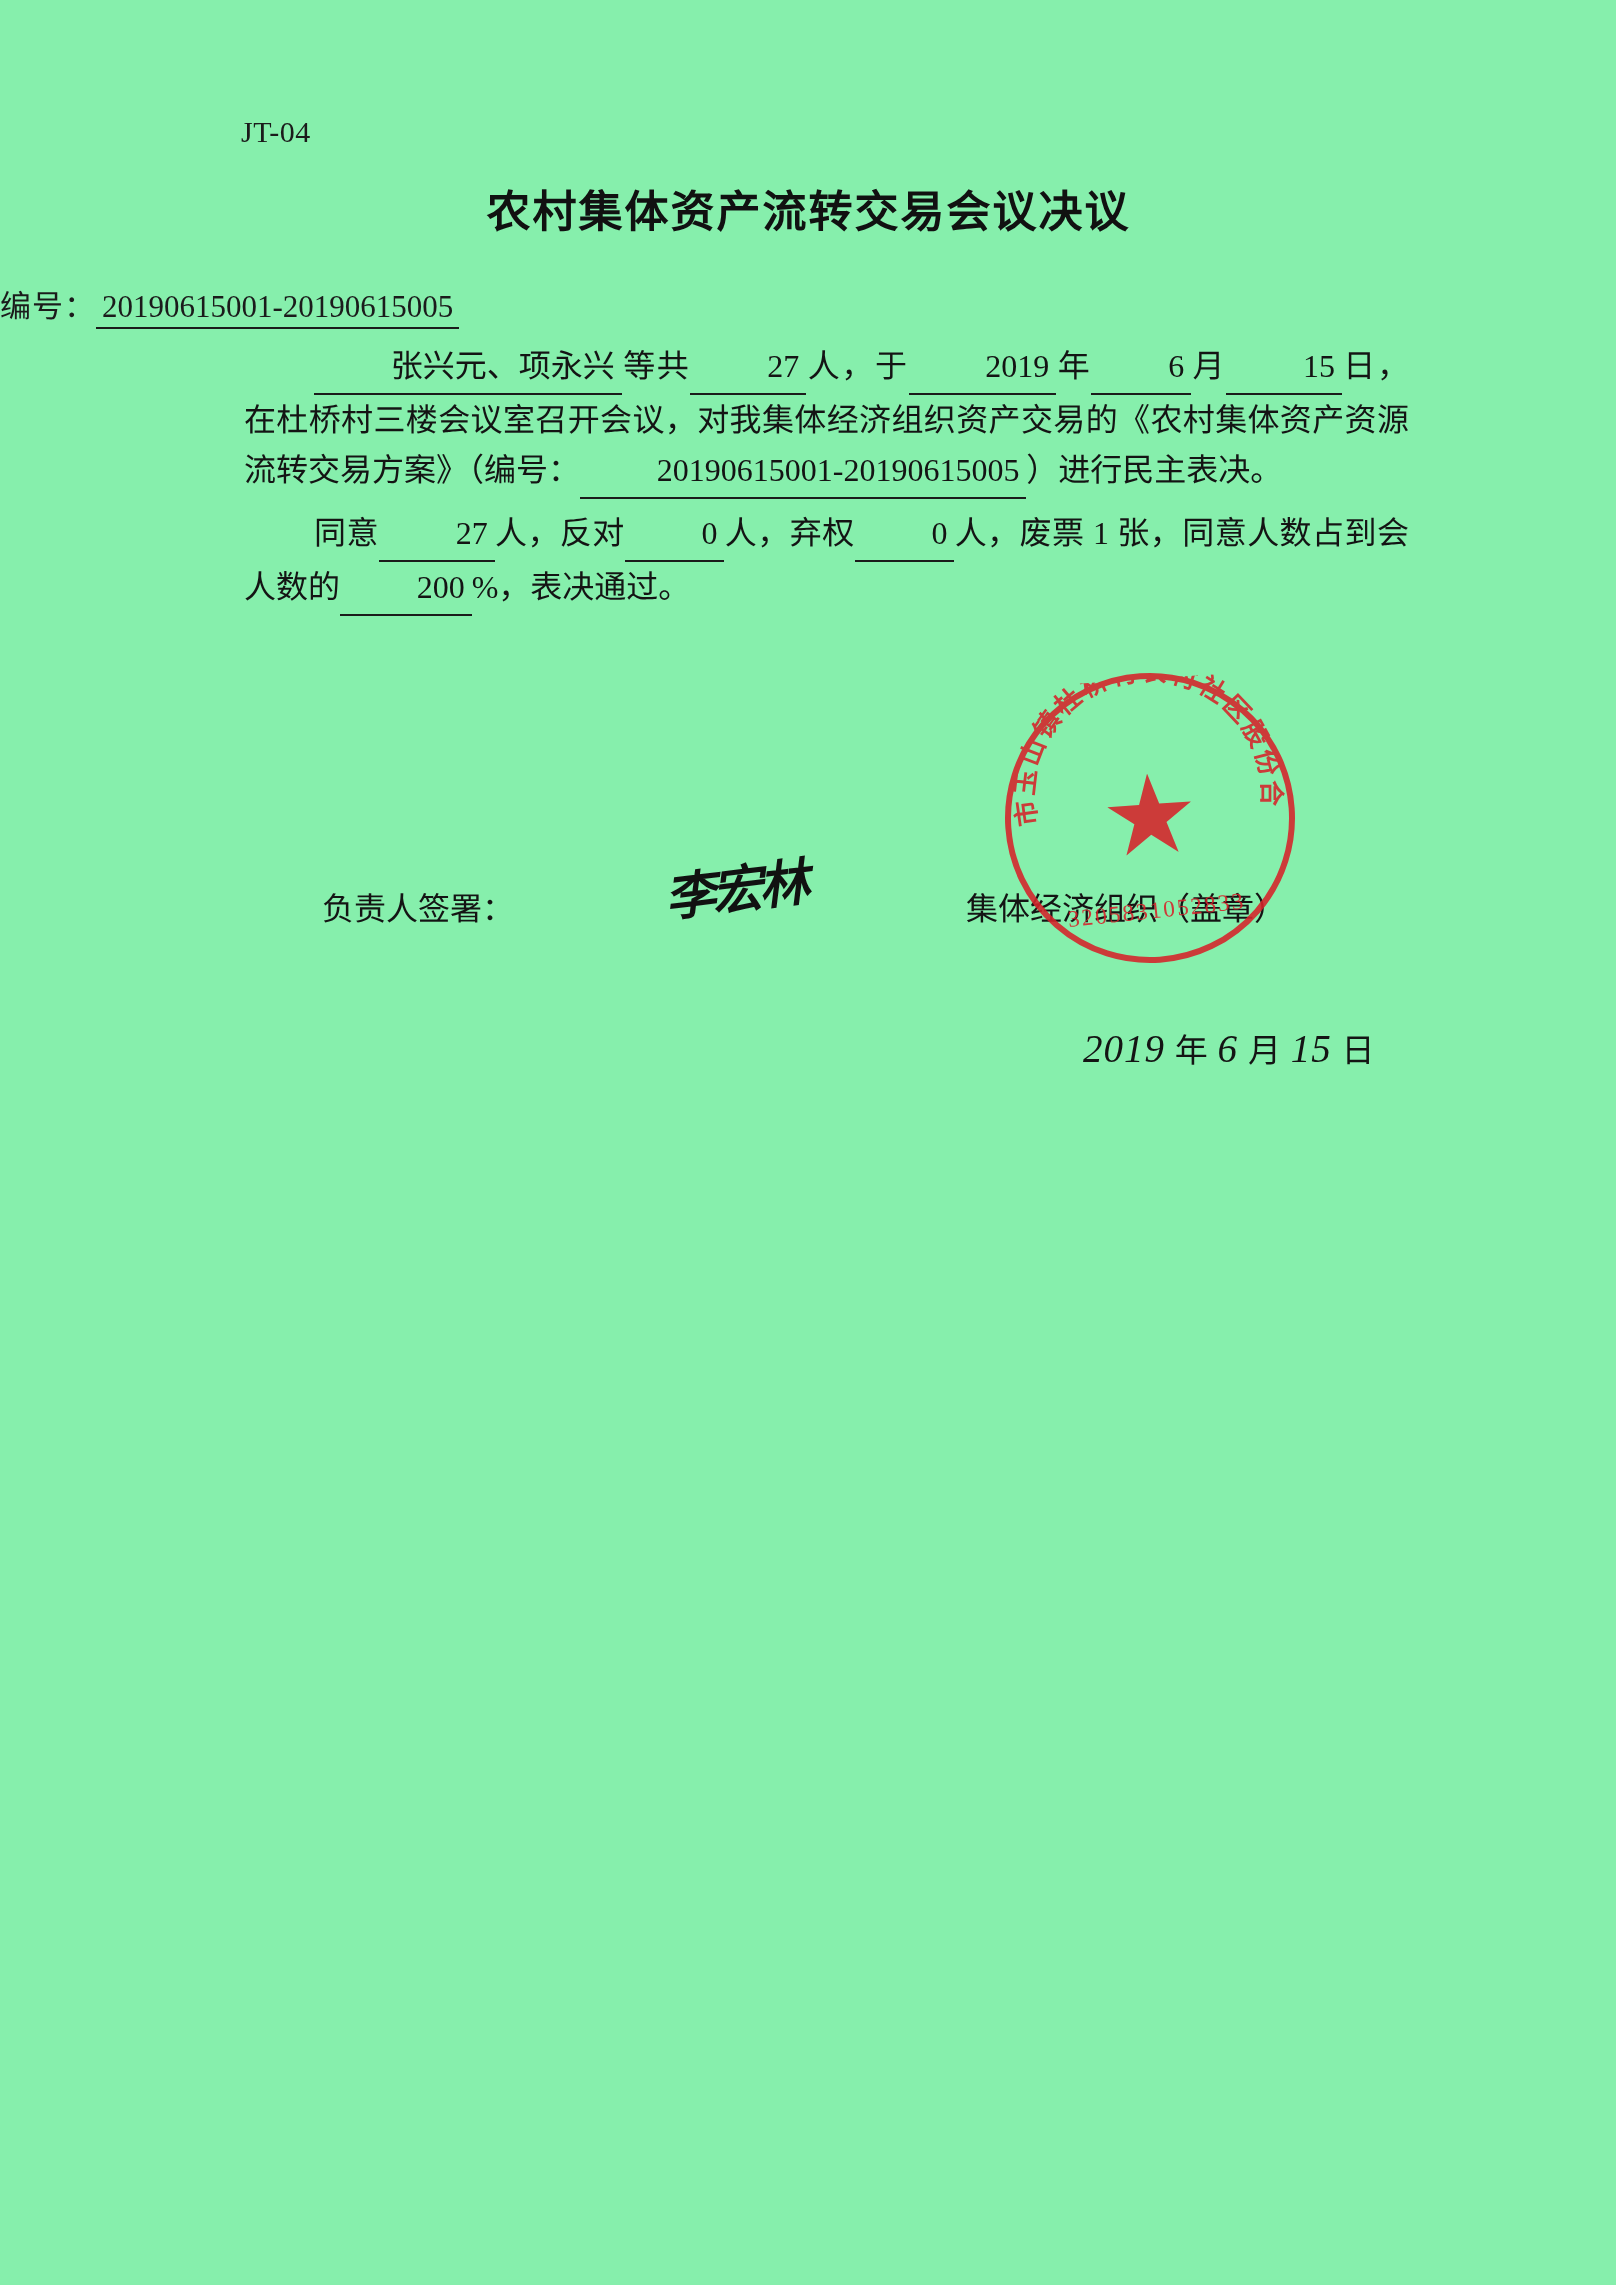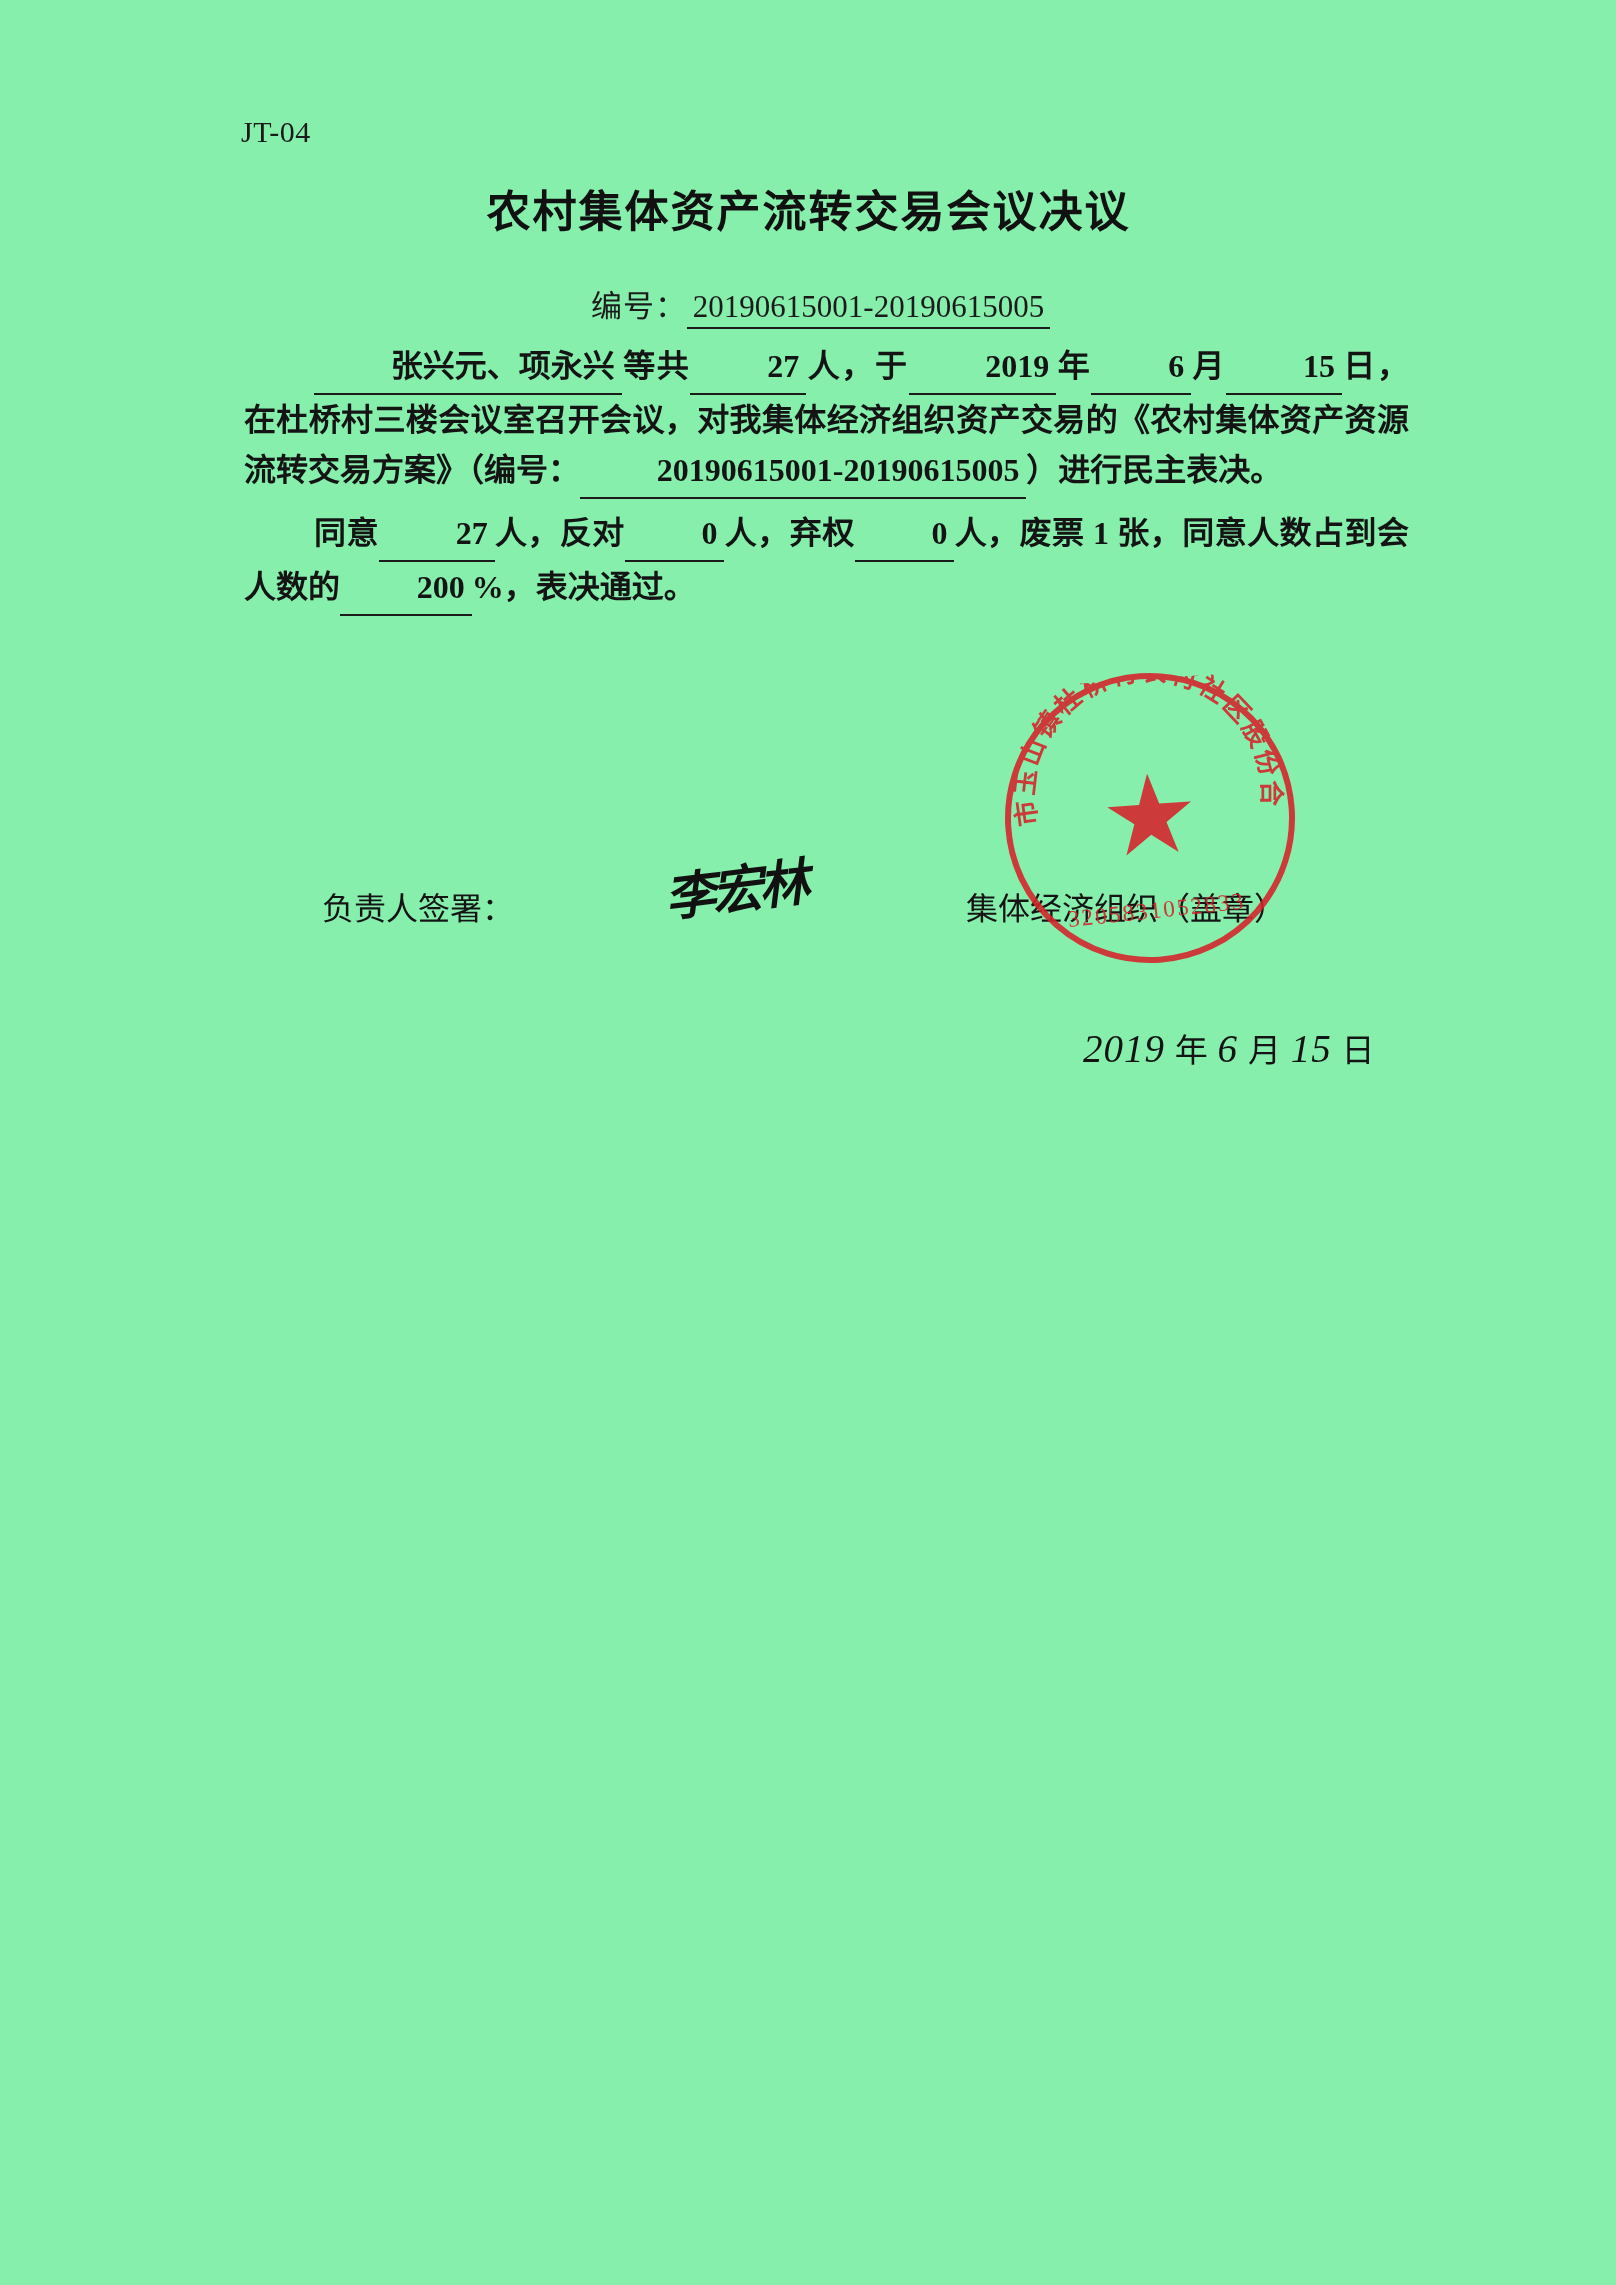--- a/index.html
+++ b/index.html
@@ -45,24 +45,23 @@
     font-family: "DejaVu Sans", "Liberation Sans", sans-serif;
     color: #111;
   }
 
   
   .serial-line {
     position: absolute;
     left: 0;
     right: 0;
     top: 281px;
-    text-align: center;
+    text-align: left;
     font-size: 31px;
     color: #1b1b1b;
-    padding-left: 24px;
   }
   .serial-line .label { letter-spacing: 1px; }
   .serial-line .value {
     border-bottom: 2px solid #1b1b1b;
     padding: 0 5.9px 2px 5.9px;
     display: inline-block;
     font-family: "Liberation Serif", serif;
   }
 
   
@@ -73,21 +72,21 @@
     width: 1165px;
     font-size: 32px;
     line-height: 1.58;
     color: #141414;
   }
   .para {
     margin: 0 0 9.8px 0;
     text-align: justify;
     text-justify: inter-ideograph;
   }
-  .indent { text-indent: 70px; font-weight: bold; }
+  .indent { text-indent: 70px; }
 
   .fill {
     border-bottom: 2px solid #1b1b1b;
     padding: 0 6.8px 1px 6.8px;
     display: inline-block;
     min-width: 17.6px;
     text-align: center;
   }
   .fill.wide { min-width: 117px; }
   .fill.name { min-width: 195px; }

